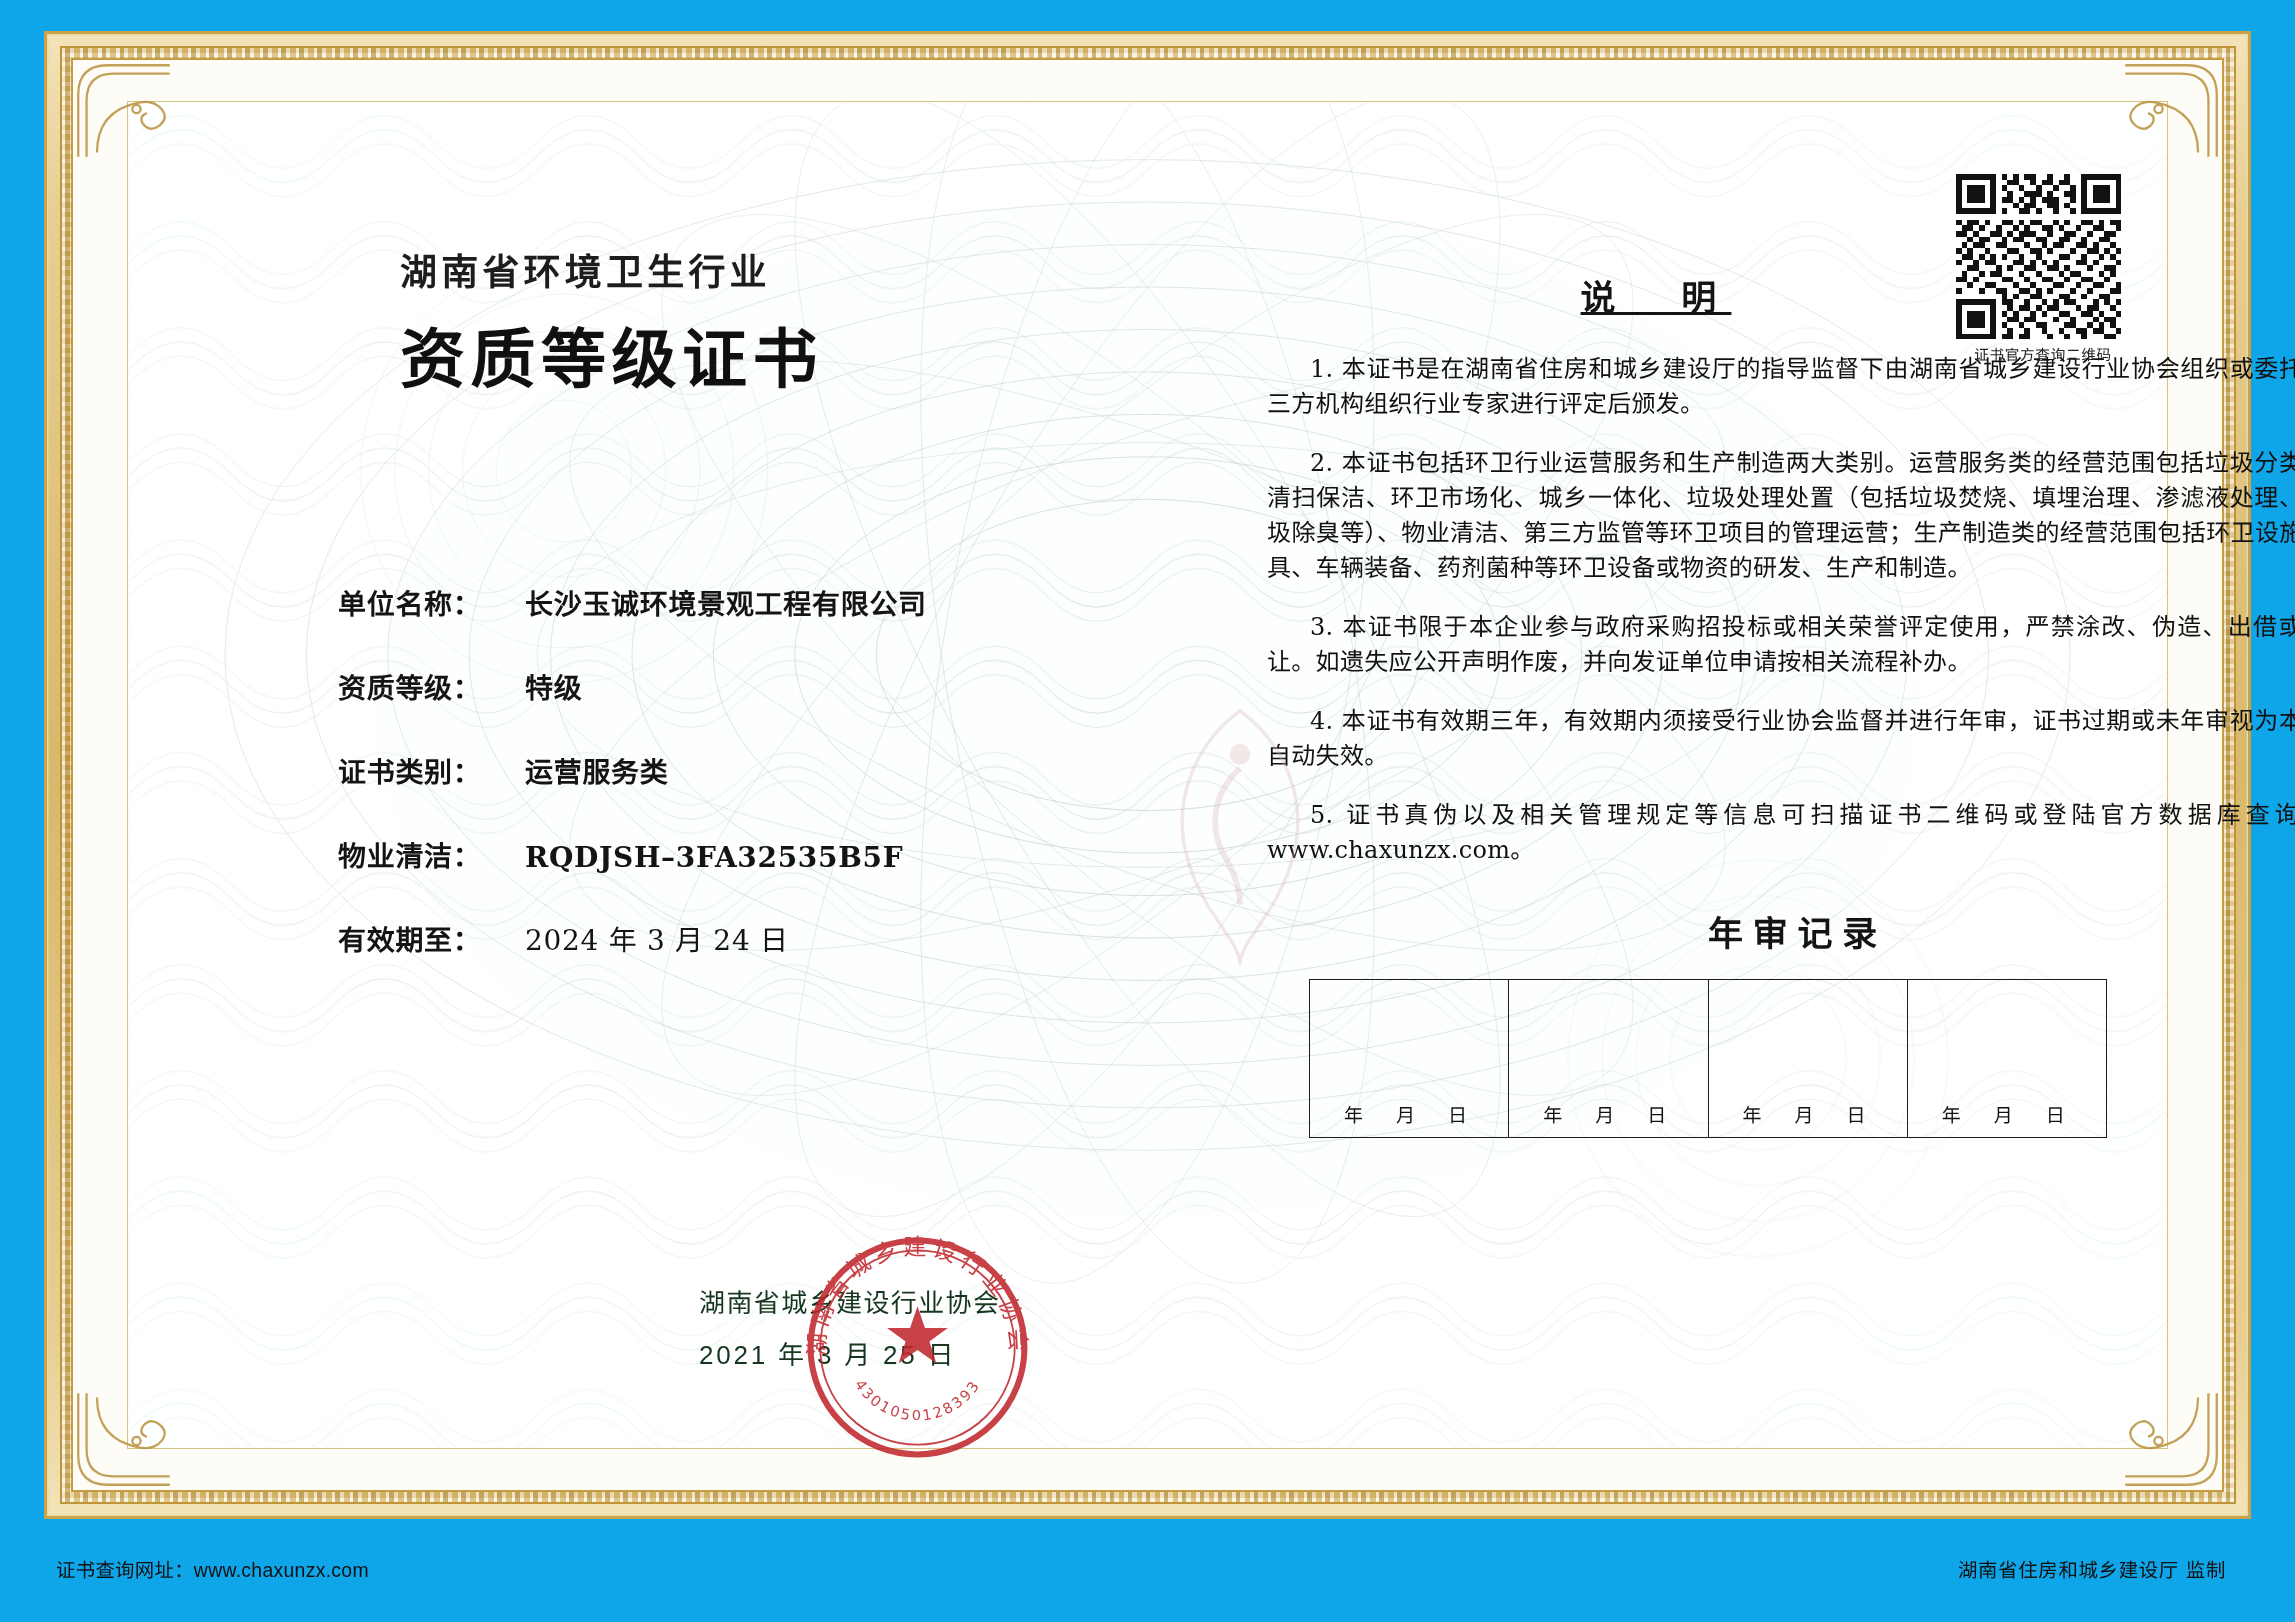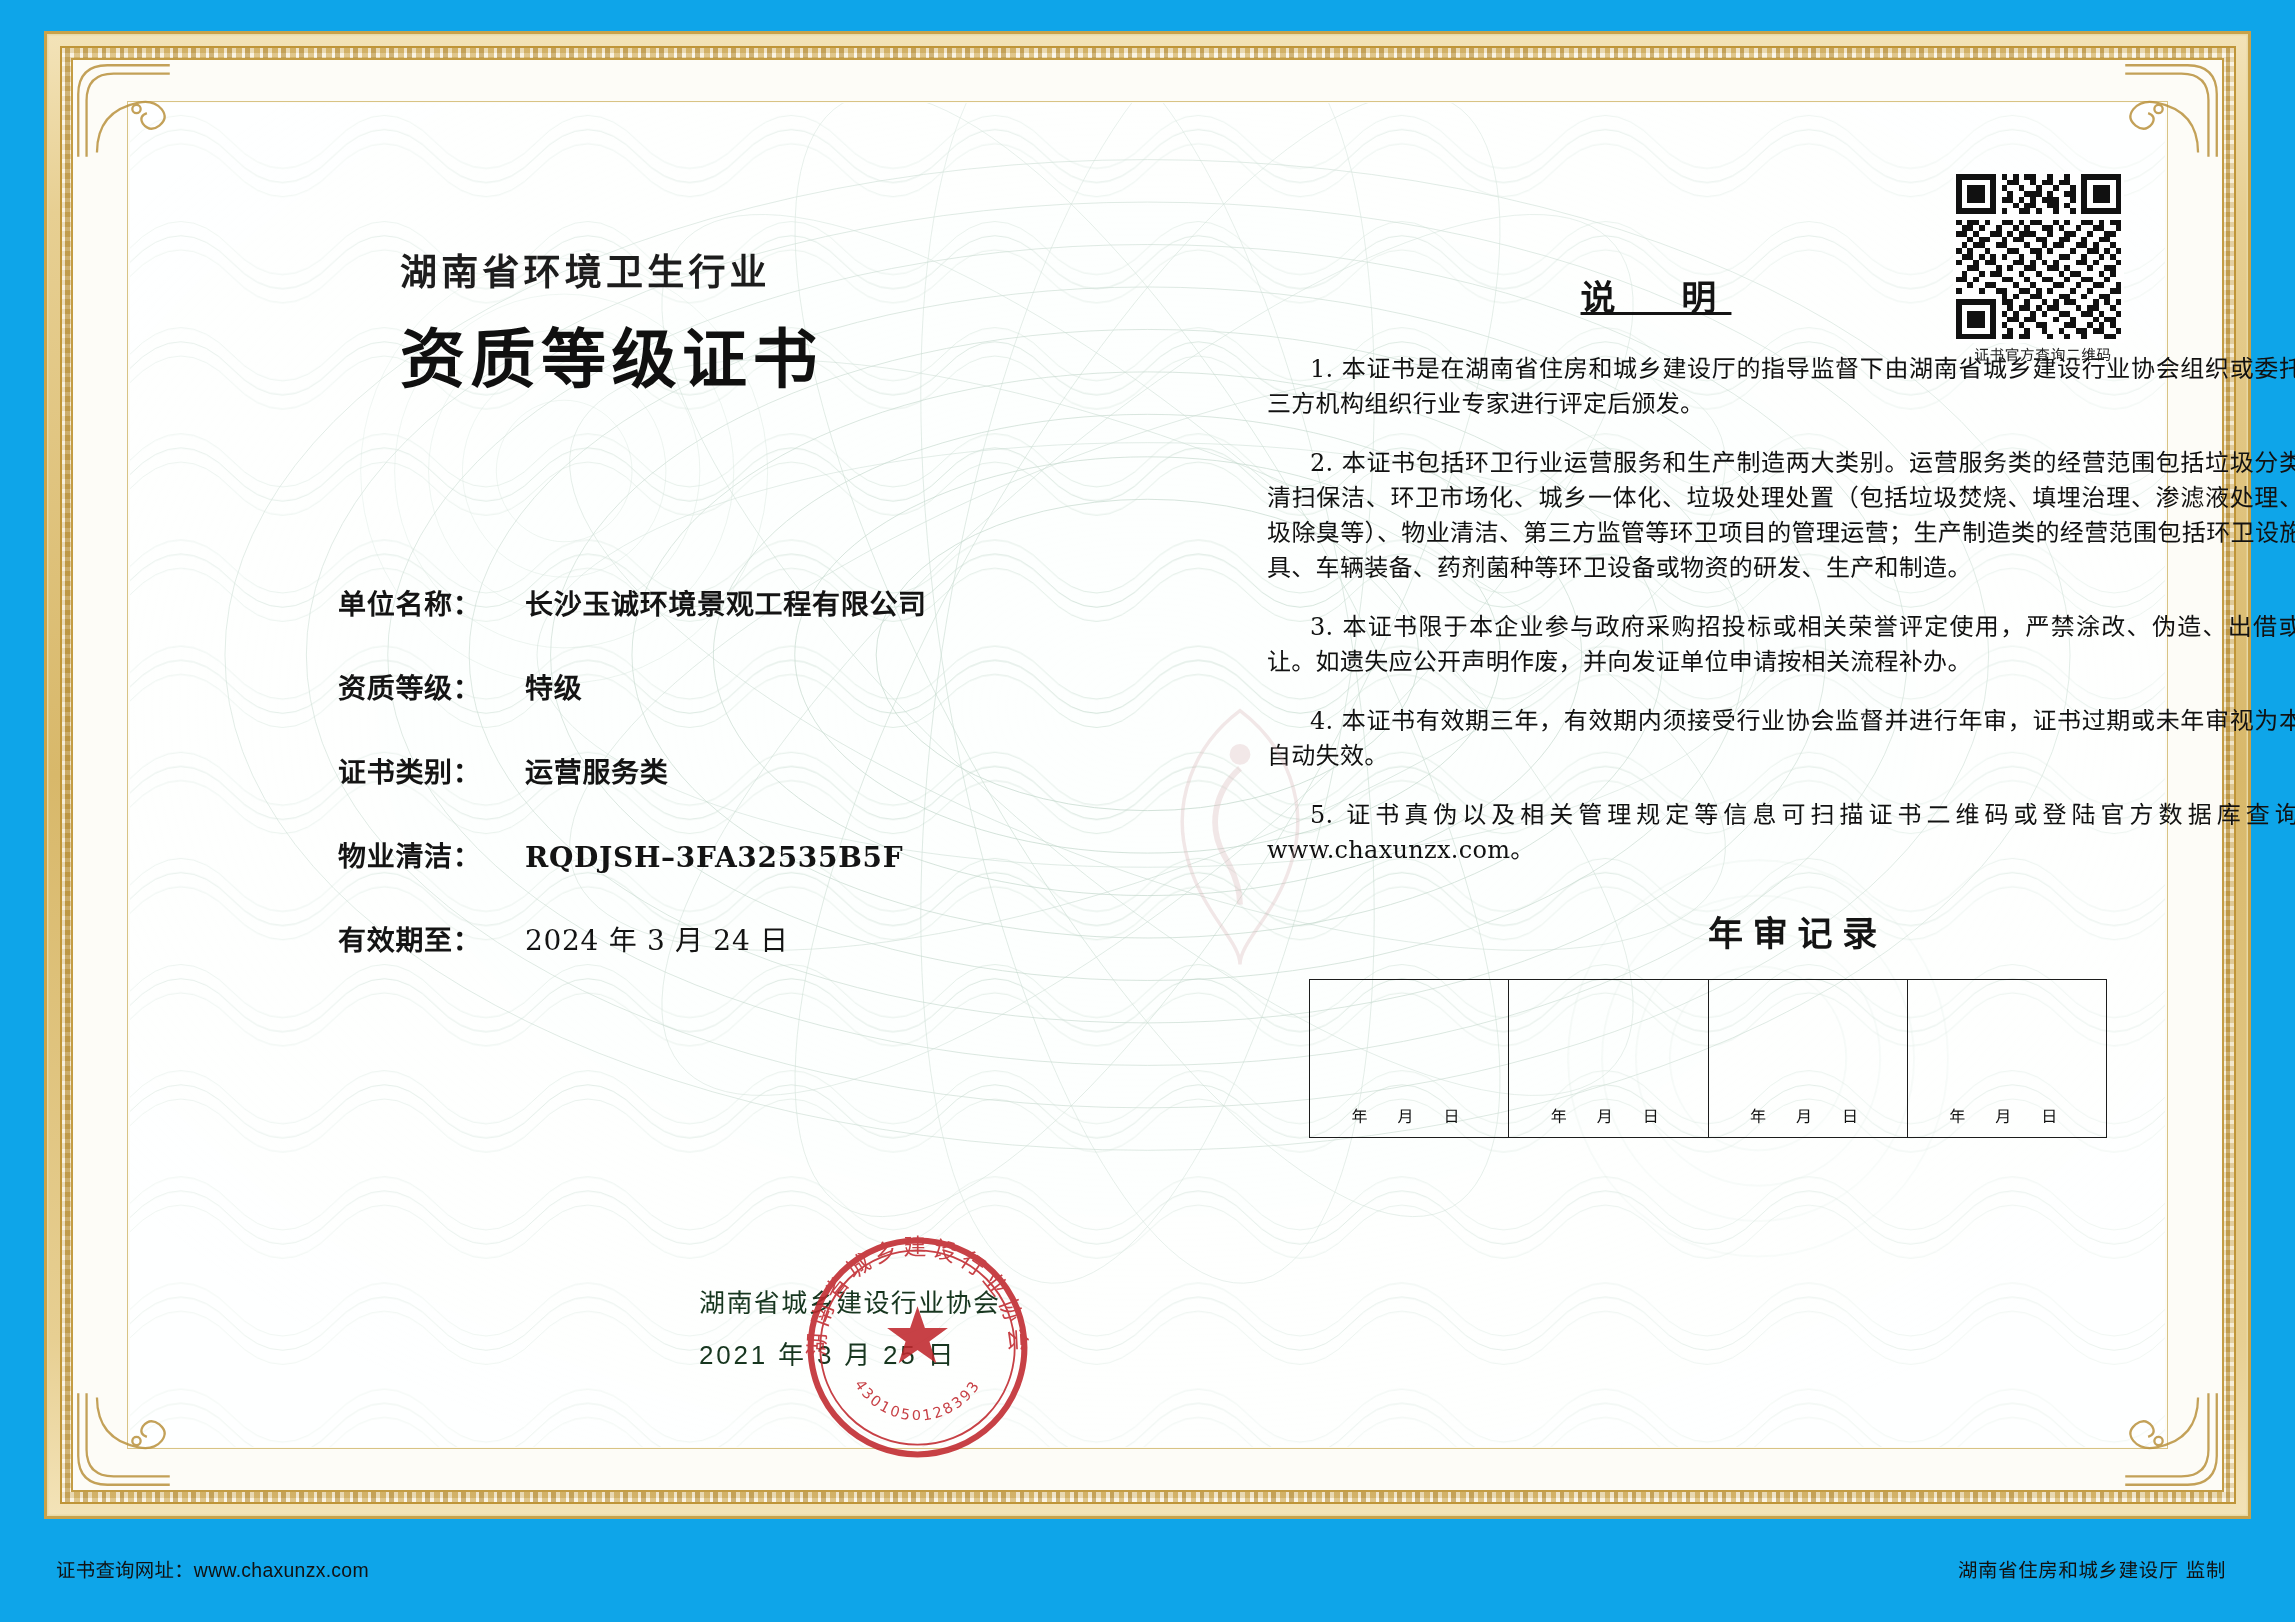--- a/index.html
+++ b/index.html
@@ -235,21 +235,21 @@
   }
   .nianshen-table td {
     border: 1.4px solid #1c1c1c;
     height: 146px;
     vertical-align: bottom;
     text-align: center;
     padding-bottom: 9.7px;
   }
   .cell-ymd {
     font-family: "DejaVu Serif", serif;
-    font-size: 16px;
+    font-size: 19px;
     letter-spacing: 7px;
     color: #111;
   }
 
   
   .footer-left {
     position: absolute;
     left: 56px;
     bottom: 40px;
     font-family: Liberation Sans, sans-serif;

